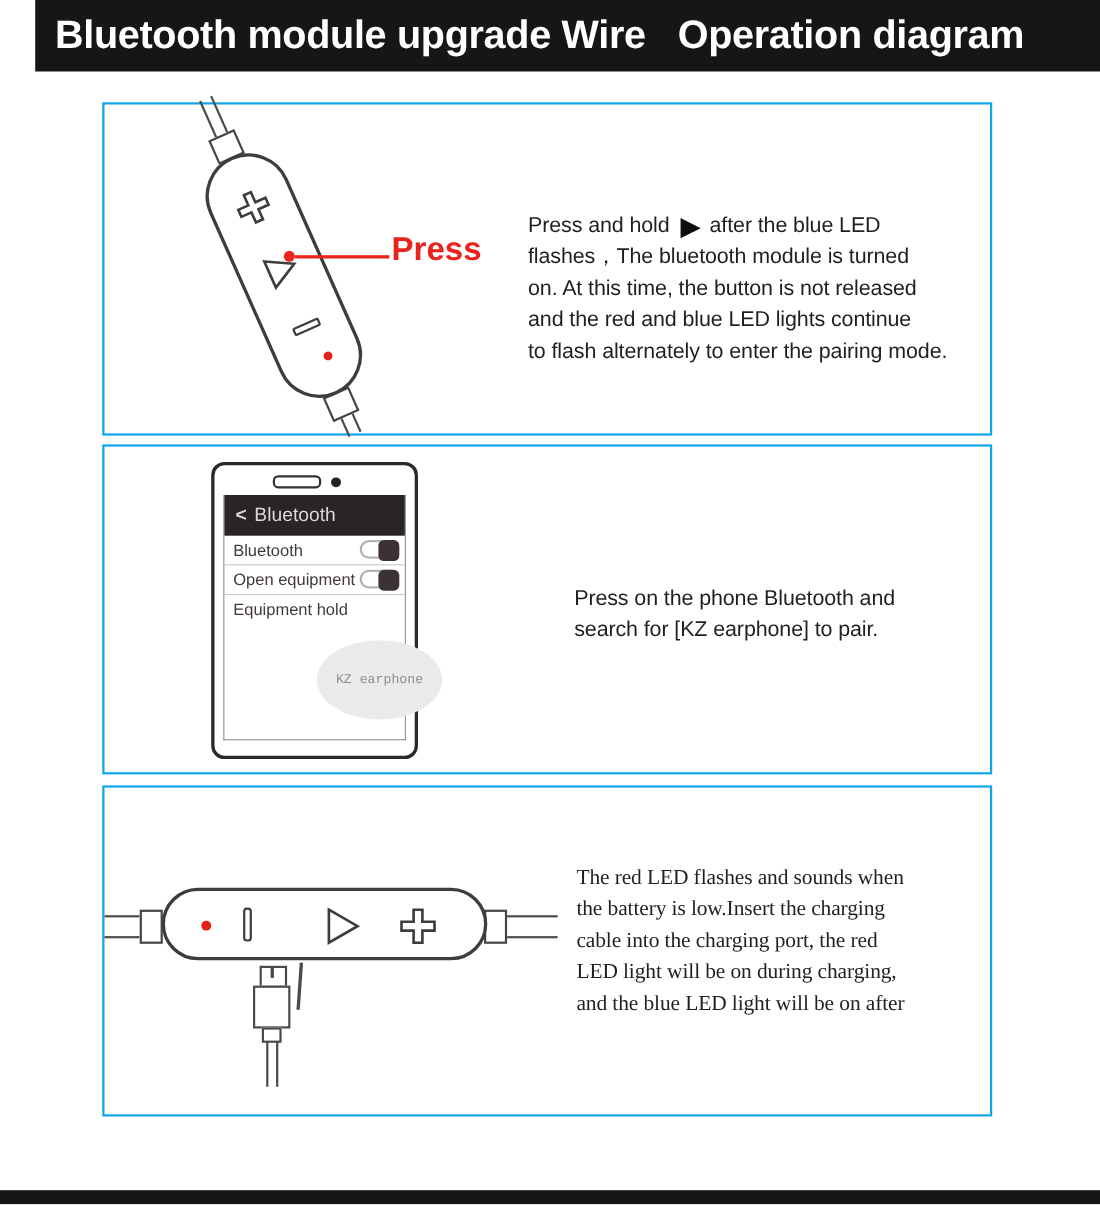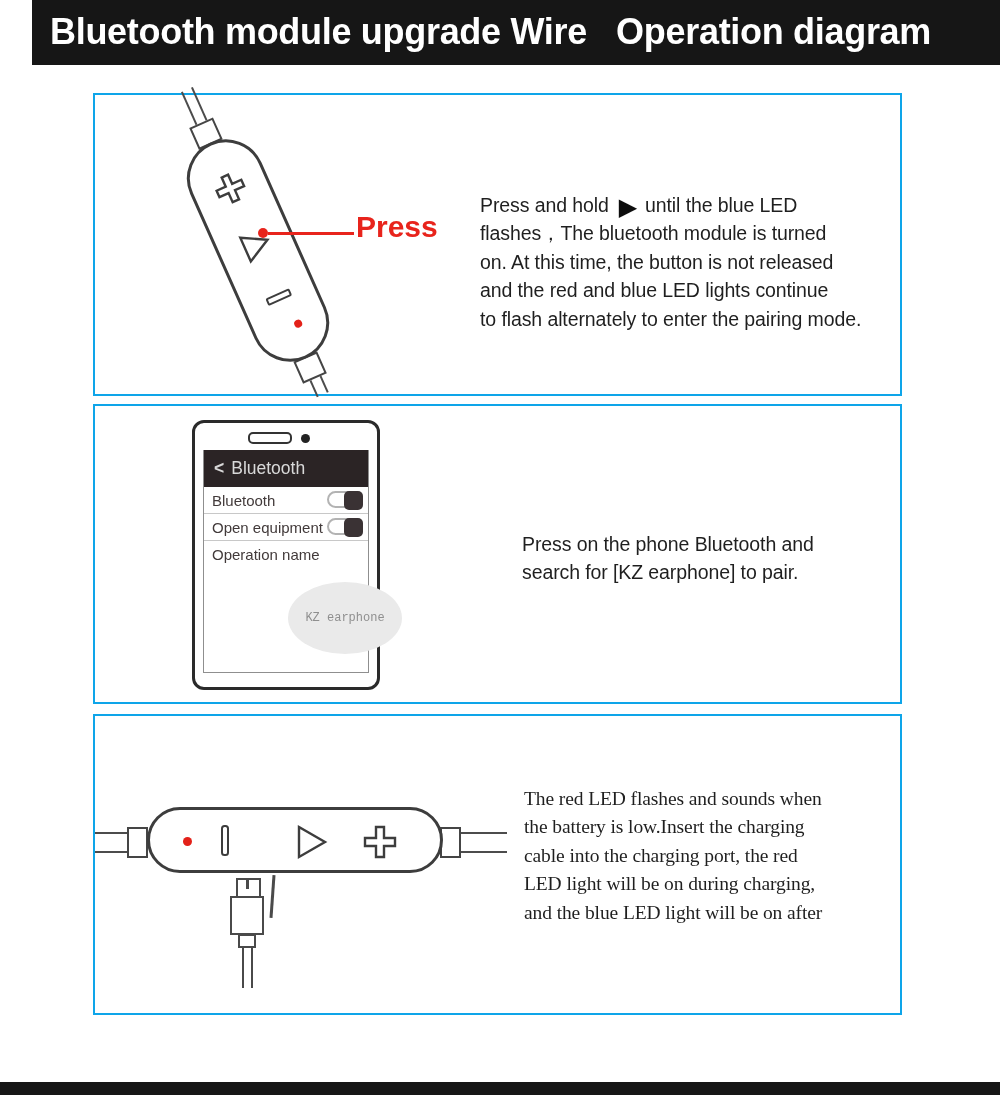--- a/index.html
+++ b/index.html
@@ -109,21 +109,21 @@
       </div>
       <div class="relief"></div>
       <div class="wire-seg w2"></div>
     </div>
 
     <div class="press-dot"></div>
     <div class="press-line"></div>
     <div class="press-label">Press</div>
 
     <div class="body-text" style="left:385px;top:96px;">
-      <span class="tline"><span>Press and hold</span><span class="inline-play">▶</span><span>until the blue LED</span></span>
+      <span class="tline"><span>Press and hold</span><span class="inline-play">▶</span><span>after the blue LED</span></span>
       <span class="tline">flashes，The bluetooth module is turned</span>
       <span class="tline">on. At this time, the button is not released</span>
       <span class="tline">and the red and blue LED lights continue</span>
       <span class="tline">to flash alternately to enter the pairing mode.</span>
     </div>
   </div>
 
   <div class="panel" id="panel2">
 
     <div class="phone">
@@ -140,21 +140,21 @@
               <span class="knob"></span>
             </span>
         </div>
         <div class="bt-row sep">
           <span>Open equipment</span>
           <span class="toggle">
               <span class="knob"></span>
             </span>
         </div>
         <div class="bt-row">
-          <span>Operation name</span>
+          <span>Equipment hold</span>
         </div>
       </div>
     </div>
     <div class="kz-bubble">KZ earphone</div>
 
     <div class="body-text" style="left:427px;top:124px;">
       <span class="tline">Press on the phone Bluetooth and</span>
       <span class="tline">search for [KZ earphone] to pair.</span>
     </div>
   </div>

